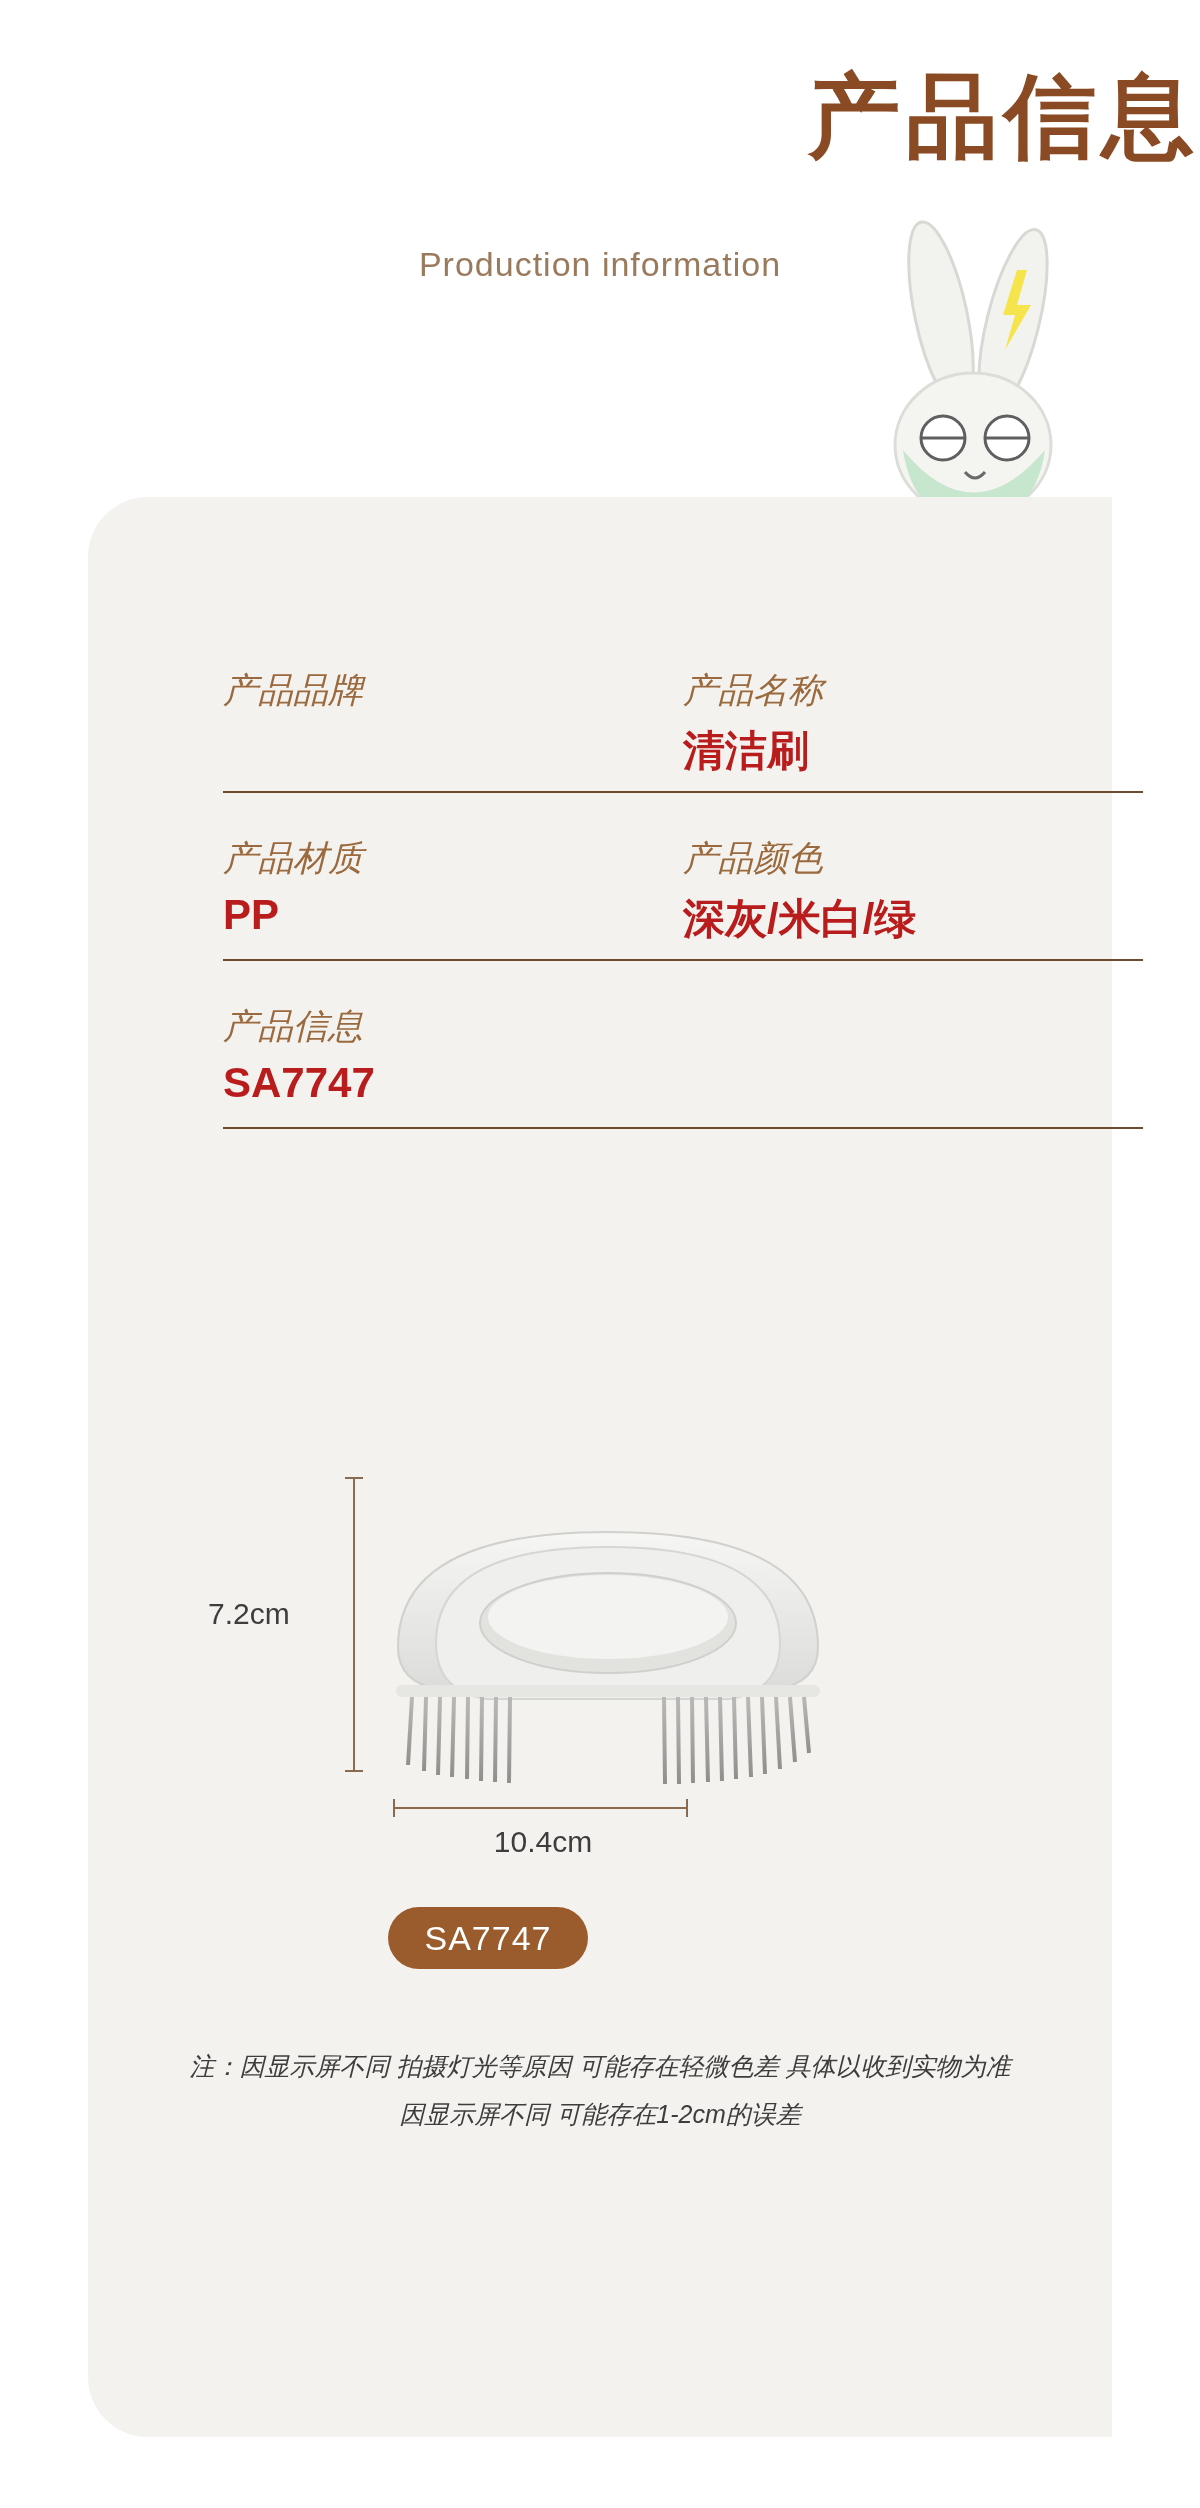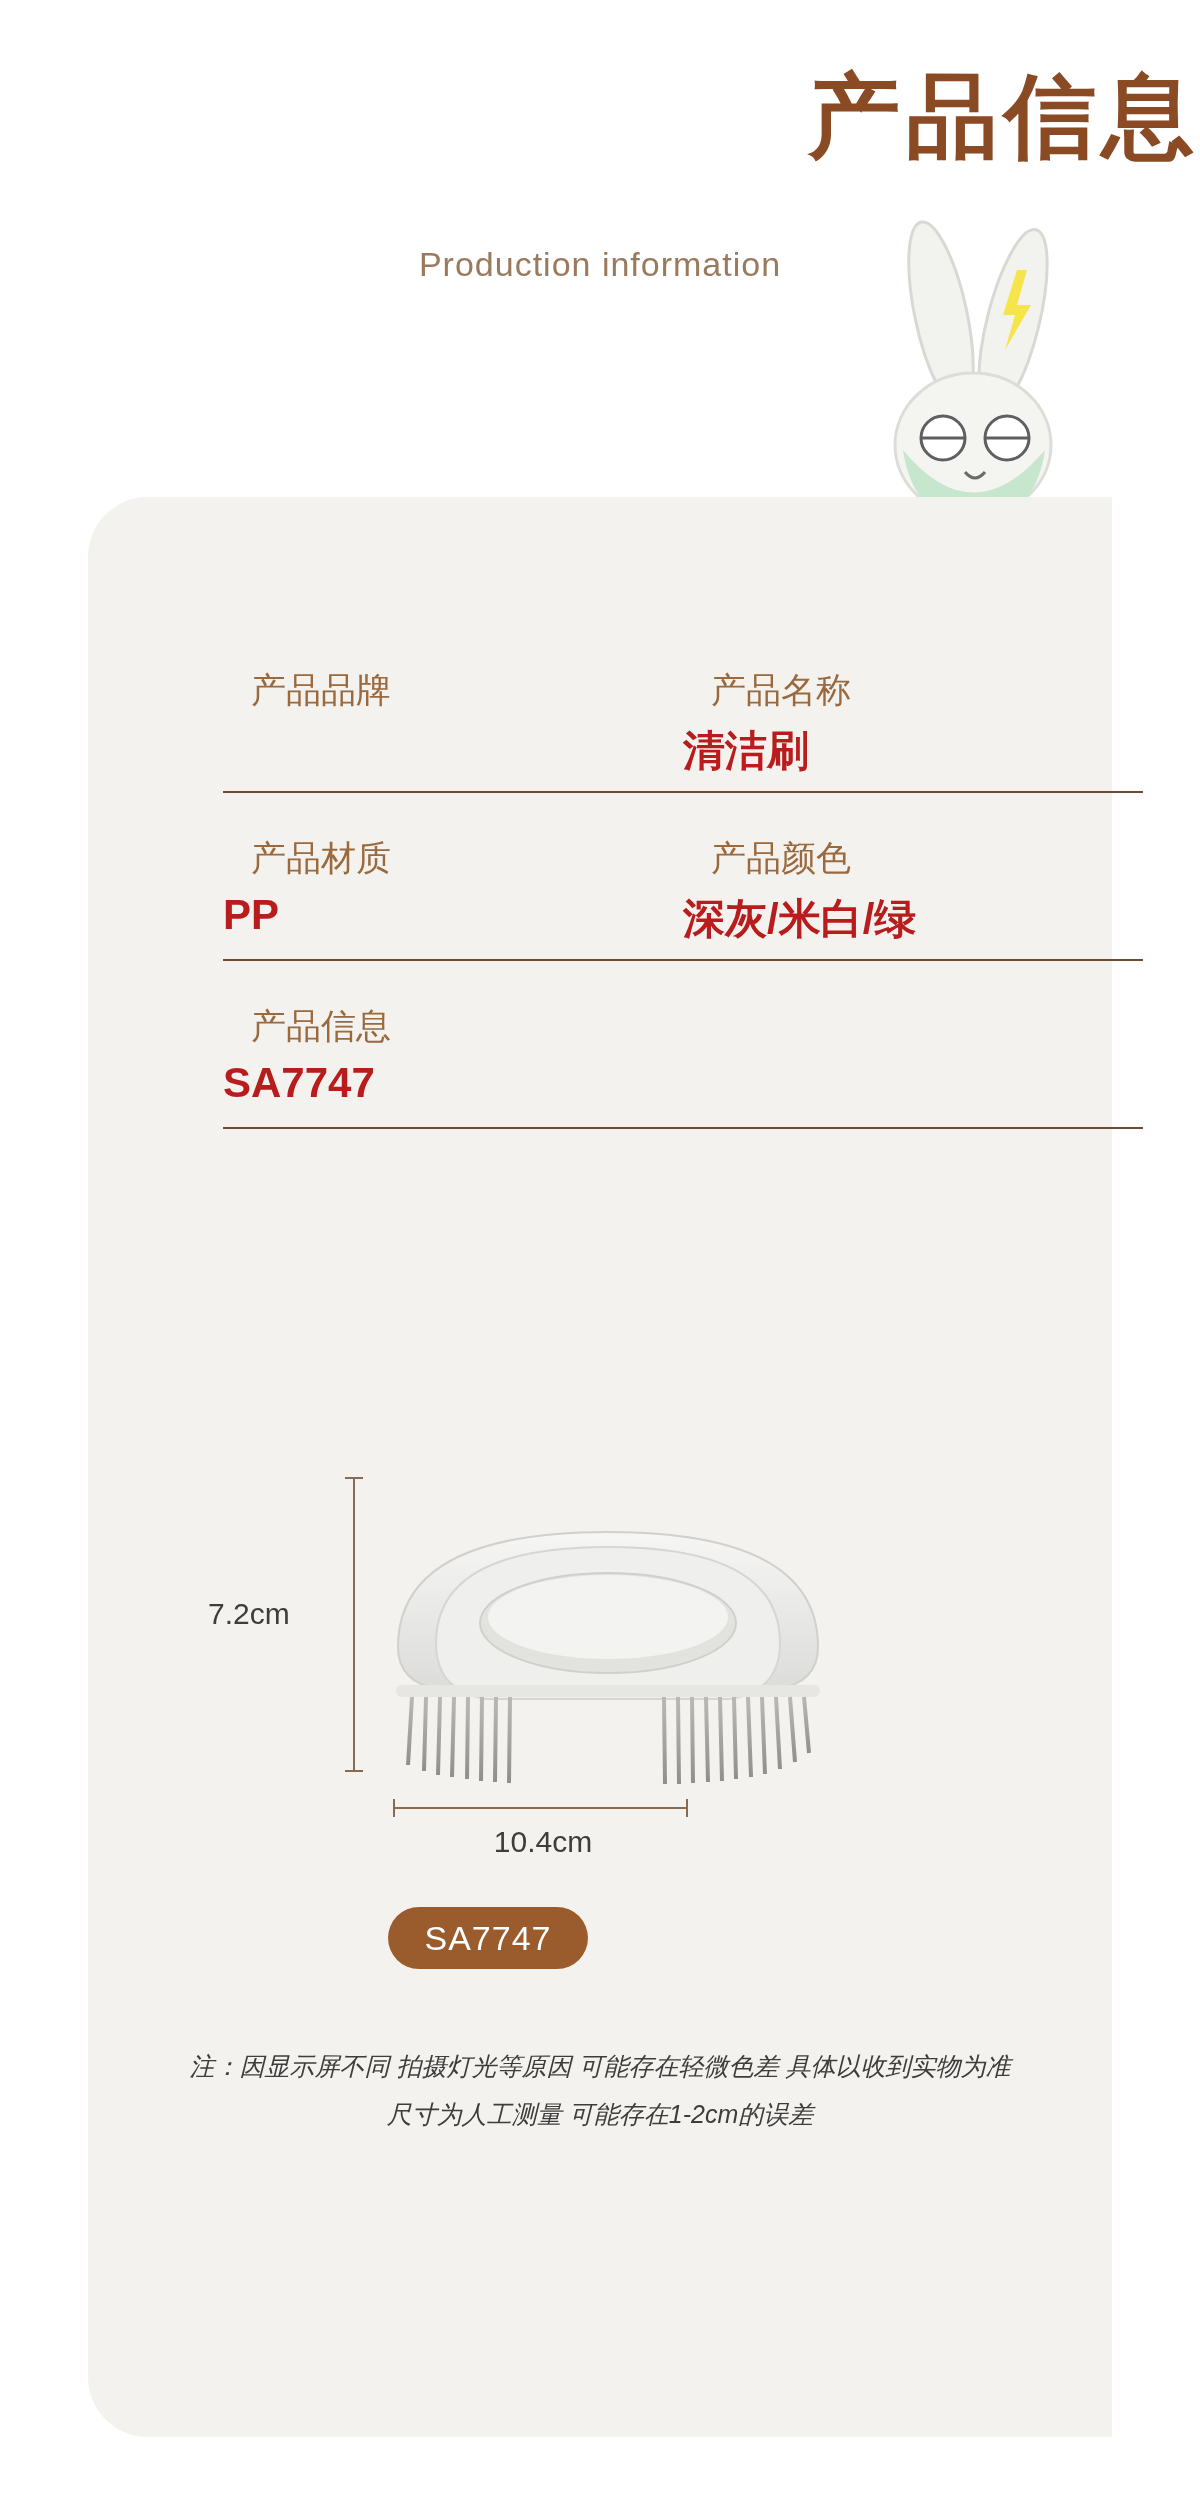--- a/index.html
+++ b/index.html
@@ -77,23 +77,23 @@
     margin-bottom: 42px;
     width: 920px;
   }
   .spec-row:last-child { margin-bottom: 0; }
   .spec-cell {
     width: 460px;
   }
   .spec-label {
     font-size: 35px;
     color: #9a6a3e;
+    font-style: italic;
     margin-bottom: 16px;
     height: 40px;
-    margin-left: 28px;
   }
   .spec-value {
     font-size: 42px;
     font-weight: bold;
     color: #b91c1c;
     height: 50px;
   }
 
   
   .product-area {
@@ -328,17 +328,17 @@
 
       <div class="dim-h-line"></div>
       <div class="dim-h-text">10.4cm</div>
 
     </div>
 
     <div class="code-pill">SA7747</div>
 
     <div class="note">
       <span class="note-line">注：因显示屏不同 拍摄灯光等原因 可能存在轻微色差 具体以收到实物为准</span>
-      <span class="note-line">尺寸为人工测量 可能存在1-2cm的误差</span>
+      <span class="note-line">因显示屏不同 可能存在1-2cm的误差</span>
     </div>
 
   </div>
 </div>
 
 </body></html>

